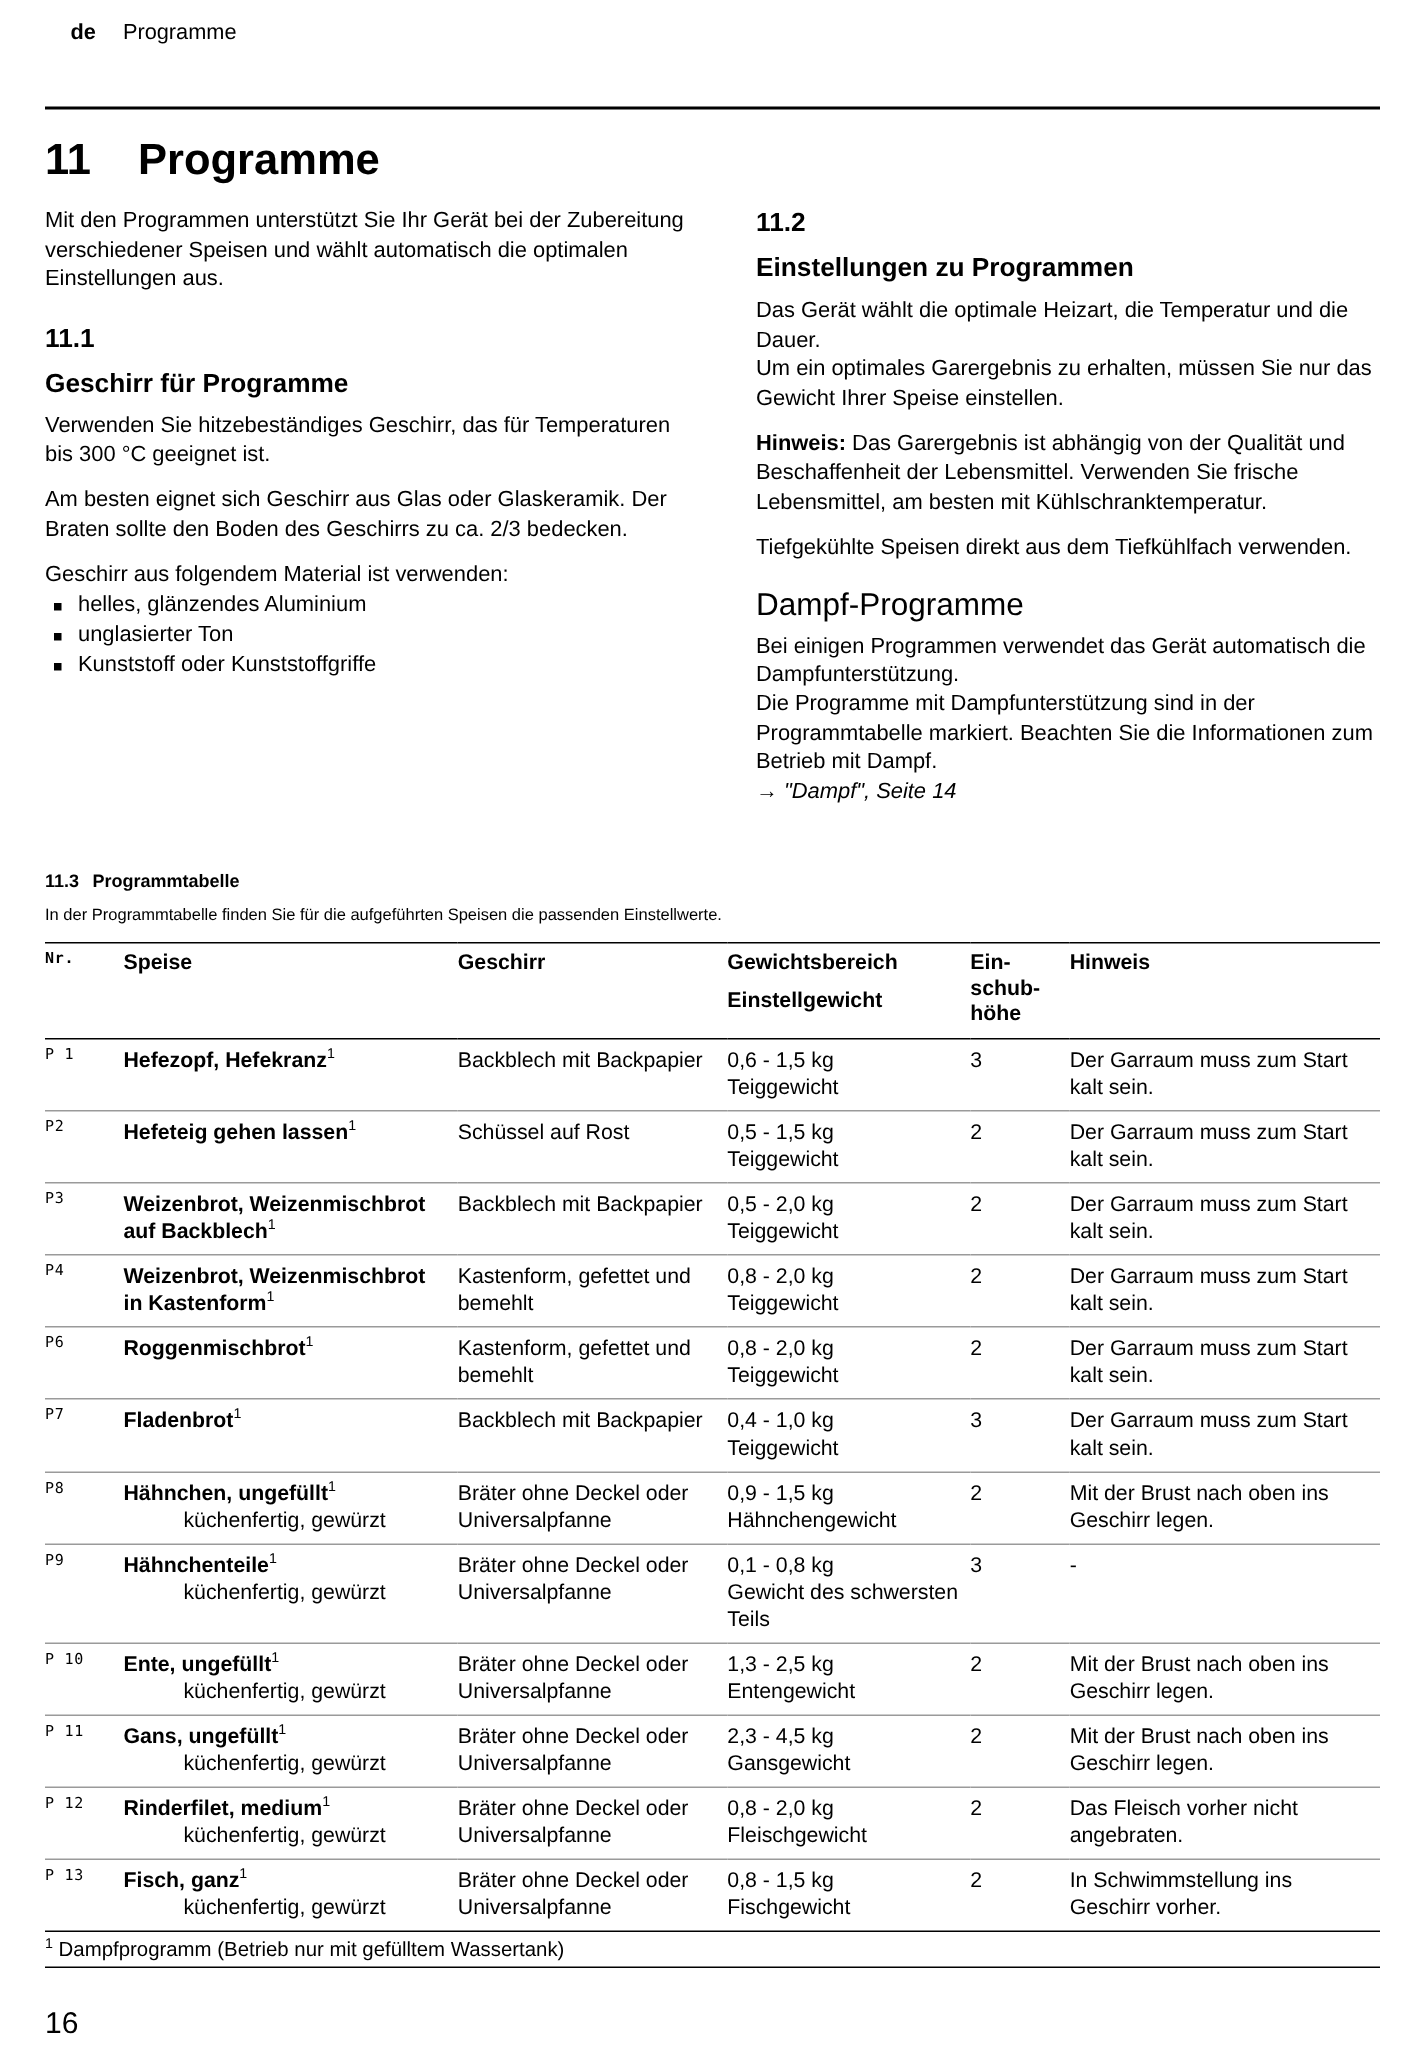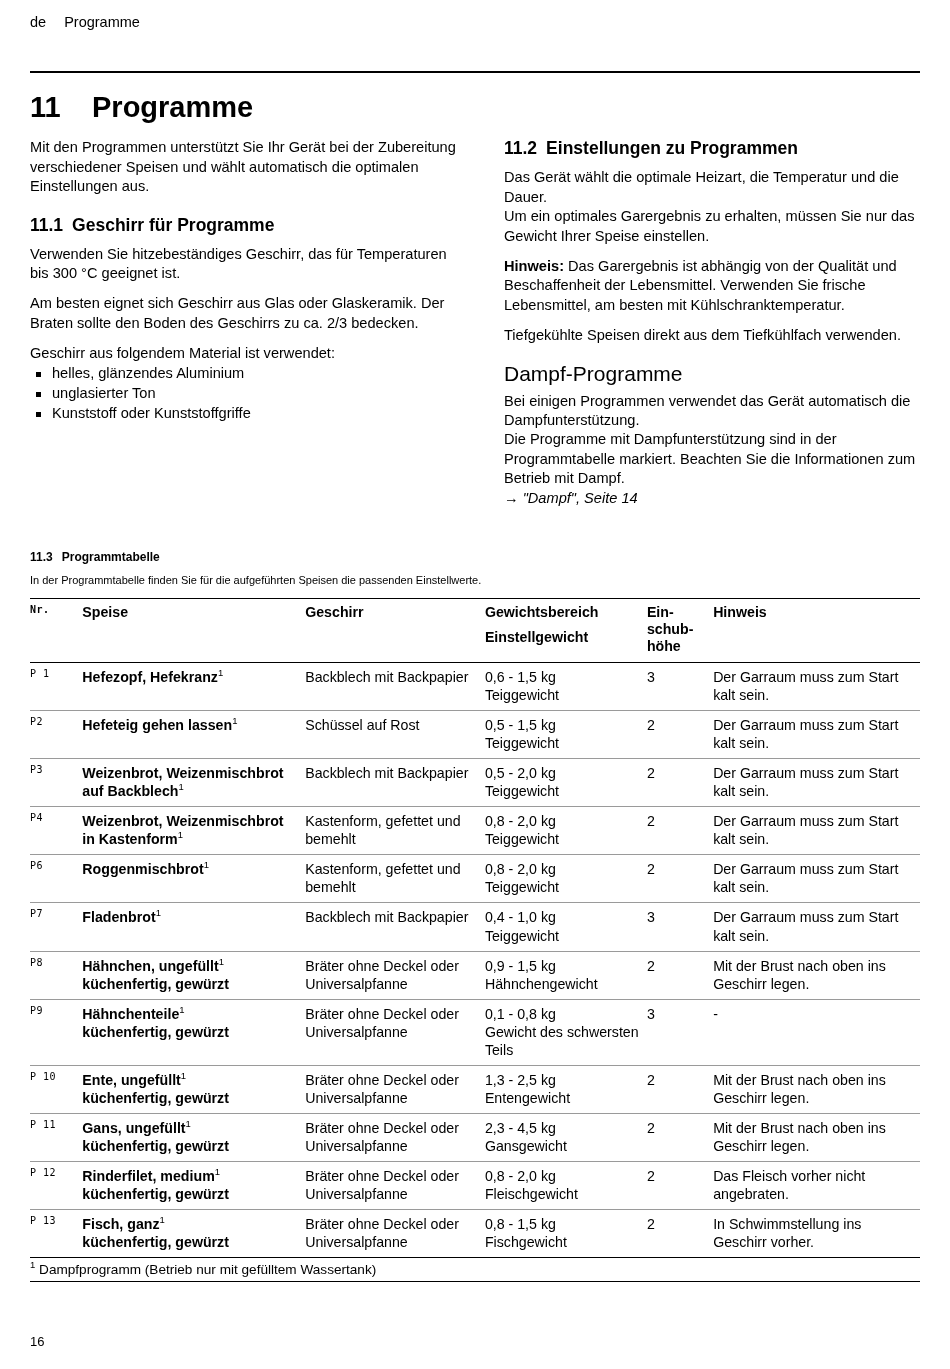--- a/index.html
+++ b/index.html
@@ -22,22 +22,23 @@
     box-sizing: border-box;
     padding: 0 30px;
   }
   
   .running-head {
     padding-top: 14px;
     font-size: 14.5px;
     line-height: 1.2;
   }
   .running-head .lang {
-    font-weight: normal;
+    font-weight: bold;
     margin-right: 18px;
+    margin-left: 17px;
   }
   .head-rule {
     margin-top: 40px;
     border-top: 2px solid #000;
   }
   
   .chapter {
     display: flex;
     align-items: baseline;
     margin-top: 18px;
@@ -67,20 +68,21 @@
     line-height: 1.33;
     margin: 0 0 11px 0;
   }
   .tight { margin-bottom: 0; }
   .h2 {
     font-size: 17.5px;
     font-weight: bold;
     margin: 18px 0 9px 0;
     display: flex;
     gap: 9px;
+    flex-direction: column;
   }
   .h2 .n { flex: 0 0 auto; }
   .h3 {
     font-size: 21px;
     font-weight: normal;
     margin: 16px 0 6px 0;
   }
   ul.bullets {
     list-style: none;
     margin: 0 0 0 0;
@@ -151,40 +153,40 @@
   table.prog tbody tr:last-child {
     border-bottom: none;
   }
   .c-nr { width: 48px; font-family: "DejaVu Sans Mono", monospace; font-size: 10px; letter-spacing: 0.5px;}
   .c-speise { width: 228px; }
   .c-geschirr { width: 182px; }
   .c-gewicht { width: 160px; }
   .c-hoehe { width: 60px; }
   .c-hinweis { width: 212px; }
   .speise-main { font-weight: bold; }
-  .speise-sub { font-weight: bold; }
+  .speise-sub { font-weight: normal; text-align: center; }
   sup { font-size: 9.5px; vertical-align: super; line-height: 0; }
   .footnote-rule {
     border-top: 1.4px solid #000;
     width: 890px;
   }
   .footnote {
     font-size: 13.6px;
     padding-top: 4px;
     padding-bottom: 4px;
   }
   .footnote-bottom-rule {
     border-top: 1.4px solid #000;
     width: 890px;
   }
   .page-number {
     position: absolute;
     left: 30px;
-    bottom: 20px;
-    font-size: 13px;
+    bottom: 8px;
+    font-size: 20px;
     margin-top: 33px;
   }
 </style>
 </head>
 <body>
 
 <div class="page">
 
   <div class="running-head">
     <span class="lang">de</span><span>Programme</span>
@@ -201,21 +203,21 @@
     <div class="col">
       <p>Mit den Programmen unterstützt Sie Ihr Gerät bei der Zubereitung verschiedener Speisen und wählt automatisch die optimalen Einstellungen aus.</p>
 
       <div class="h2">
         <span class="n">11.1</span>
         <span>Geschirr für Programme</span>
       </div>
 
       <p>Verwenden Sie hitzebeständiges Geschirr, das für Temperaturen bis 300 °C geeignet ist.</p>
       <p>Am besten eignet sich Geschirr aus Glas oder Glaskeramik. Der Braten sollte den Boden des Geschirrs zu ca. 2/3 bedecken.</p>
-      <p class="tight">Geschirr aus folgendem Material ist verwendet:</p>
+      <p class="tight">Geschirr aus folgendem Material ist verwenden:</p>
 
       <ul class="bullets">
         <li>helles, glänzendes Aluminium</li>
         <li>unglasierter Ton</li>
         <li>Kunststoff oder Kunststoffgriffe</li>
       </ul>
     </div>
 
     <div class="col">
       <div class="h2" style="margin-top:0">

